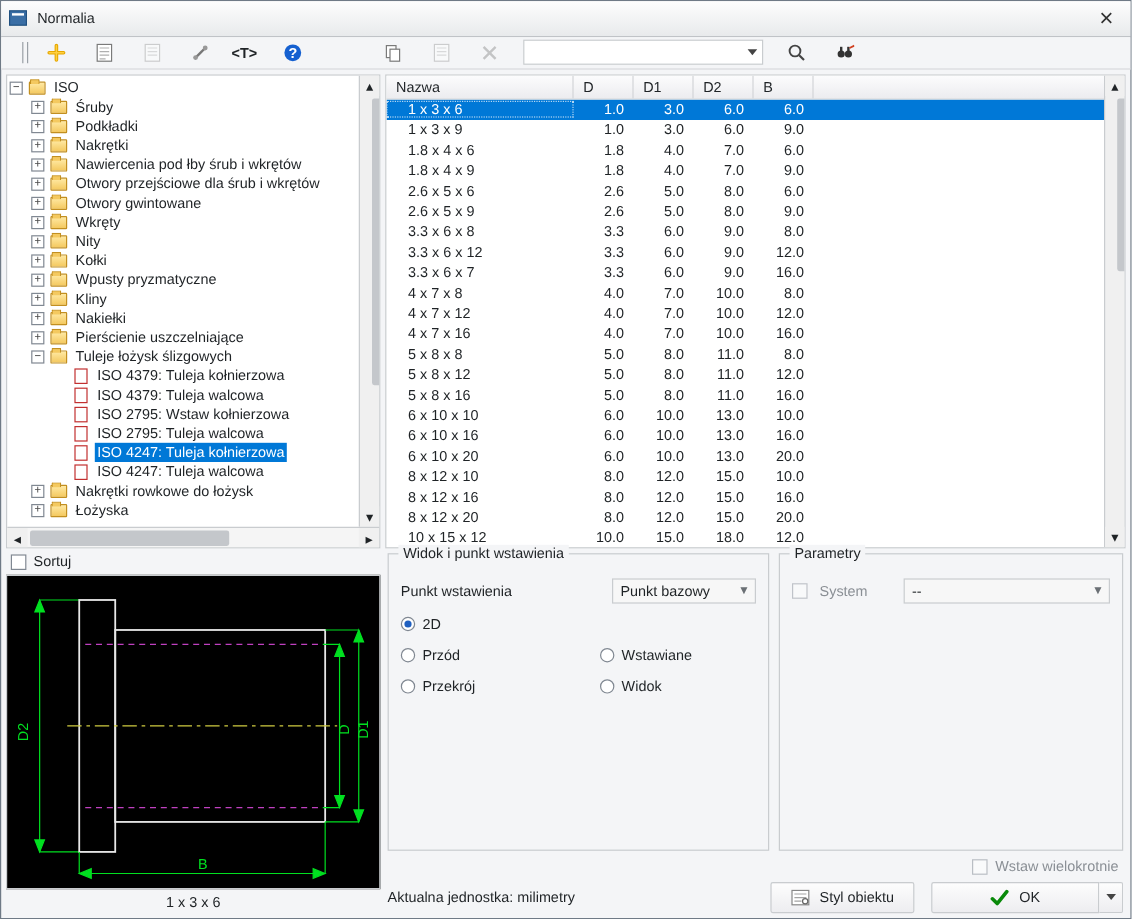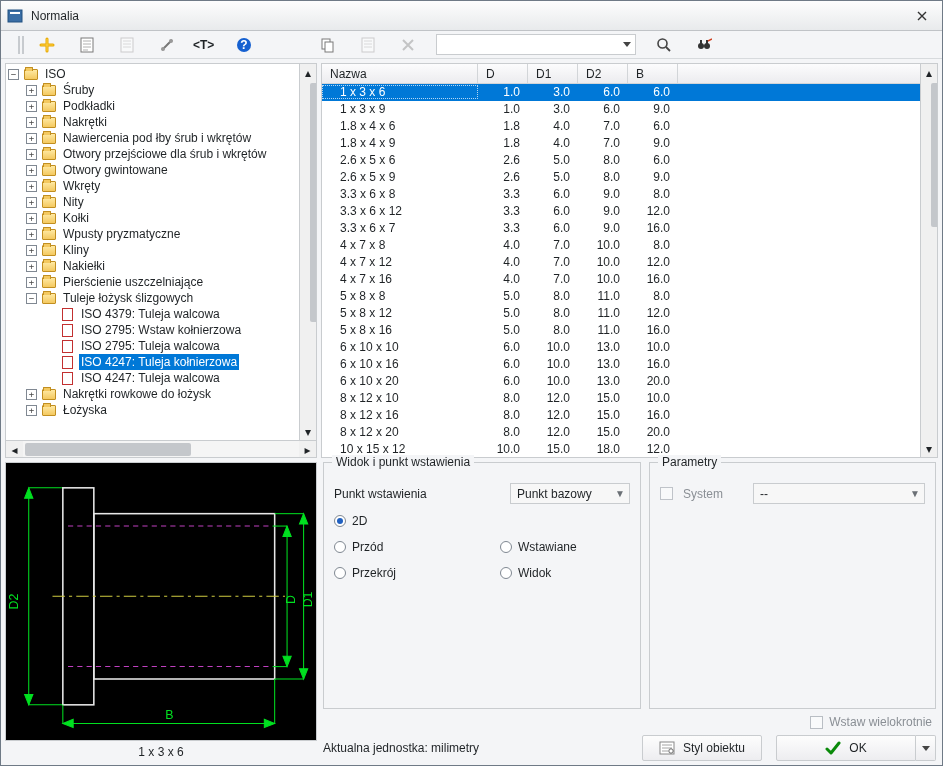--- a/index.html
+++ b/index.html
@@ -530,20 +530,29 @@
                   </li>
                   <li>
                     <div class="node" style="--depth: 1;">
                       <span class="toggle">−</span>
                       <span class="icon">
                         <span class="folder"></span>
                       </span>
                       <span class="label">Tuleje łożysk ślizgowych</span>
                     </div>
                     <ul>
+                      <li>
+                        <div class="node" style="--depth: 2;">
+                          <span class="toggle hidden"></span>
+                          <span class="icon">
+                            <span class="doc"></span>
+                          </span>
+                          <span class="label">ISO 4379: Tuleja kołnierzowa</span>
+                        </div>
+                      </li>
                       <li>
                         <div class="node" style="--depth: 2;">
                           <span class="toggle hidden"></span>
                           <span class="icon">
                             <span class="doc"></span>
                           </span>
                           <span class="label">ISO 4379: Tuleja walcowa</span>
                         </div>
                       </li>
                       <li>
@@ -794,20 +803,24 @@
           <div class="arrow">▴</div>
           <div class="track">
               <div class="thumb" style="top:2px; height:40%;"></div>
             </div>
           <div class="arrow">▾</div>
         </div>
       </div>
     </div>
 
     <div class="lower-left">
+      <div class="sort-row">
+        <span class="checkbox"></span>
+        <span>Sortuj</span>
+      </div>
       <div class="preview">
         <svg viewBox="0 0 300 260">
 
           <g stroke="#00e020" stroke-width="1">
             <line x1="22" y1="20" x2="22" y2="230"></line>
             <path d="M22 20 L18 30 L26 30 Z" fill="#00e020"></path>
             <path d="M22 230 L18 220 L26 220 Z" fill="#00e020"></path>
             <line x1="22" y1="20" x2="55" y2="20"></line>
             <line x1="22" y1="230" x2="55" y2="230"></line>
           </g>

